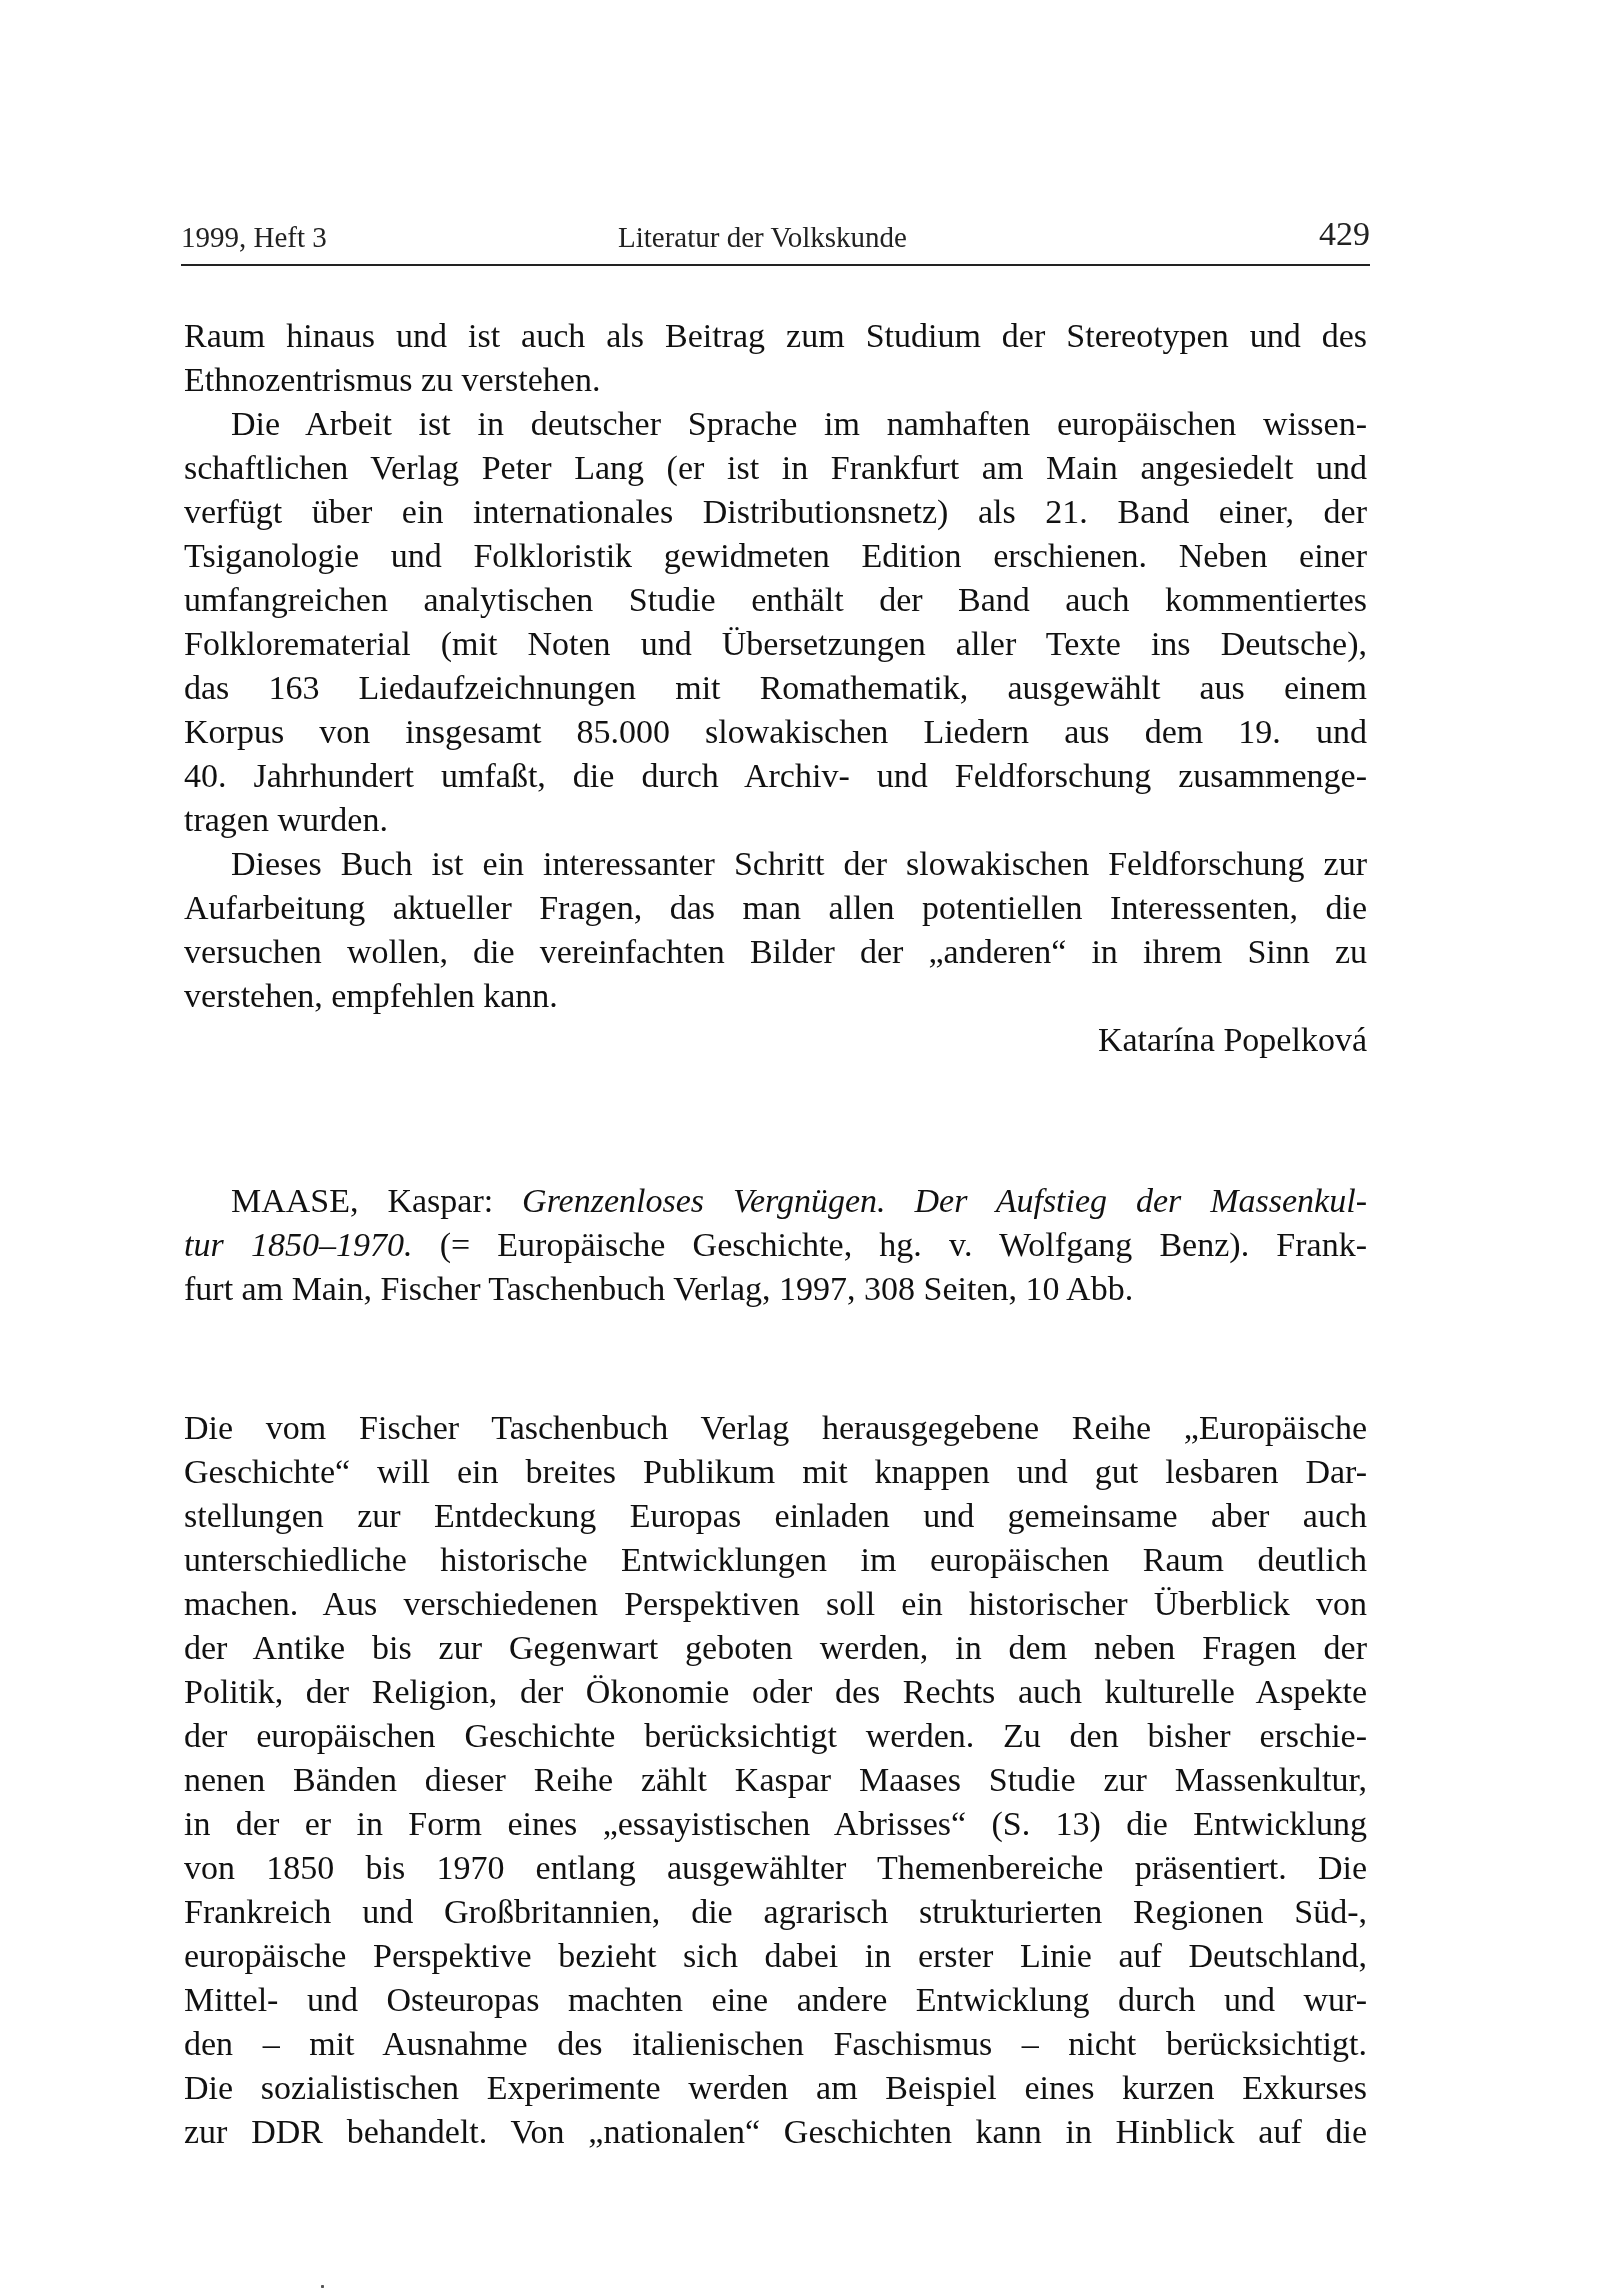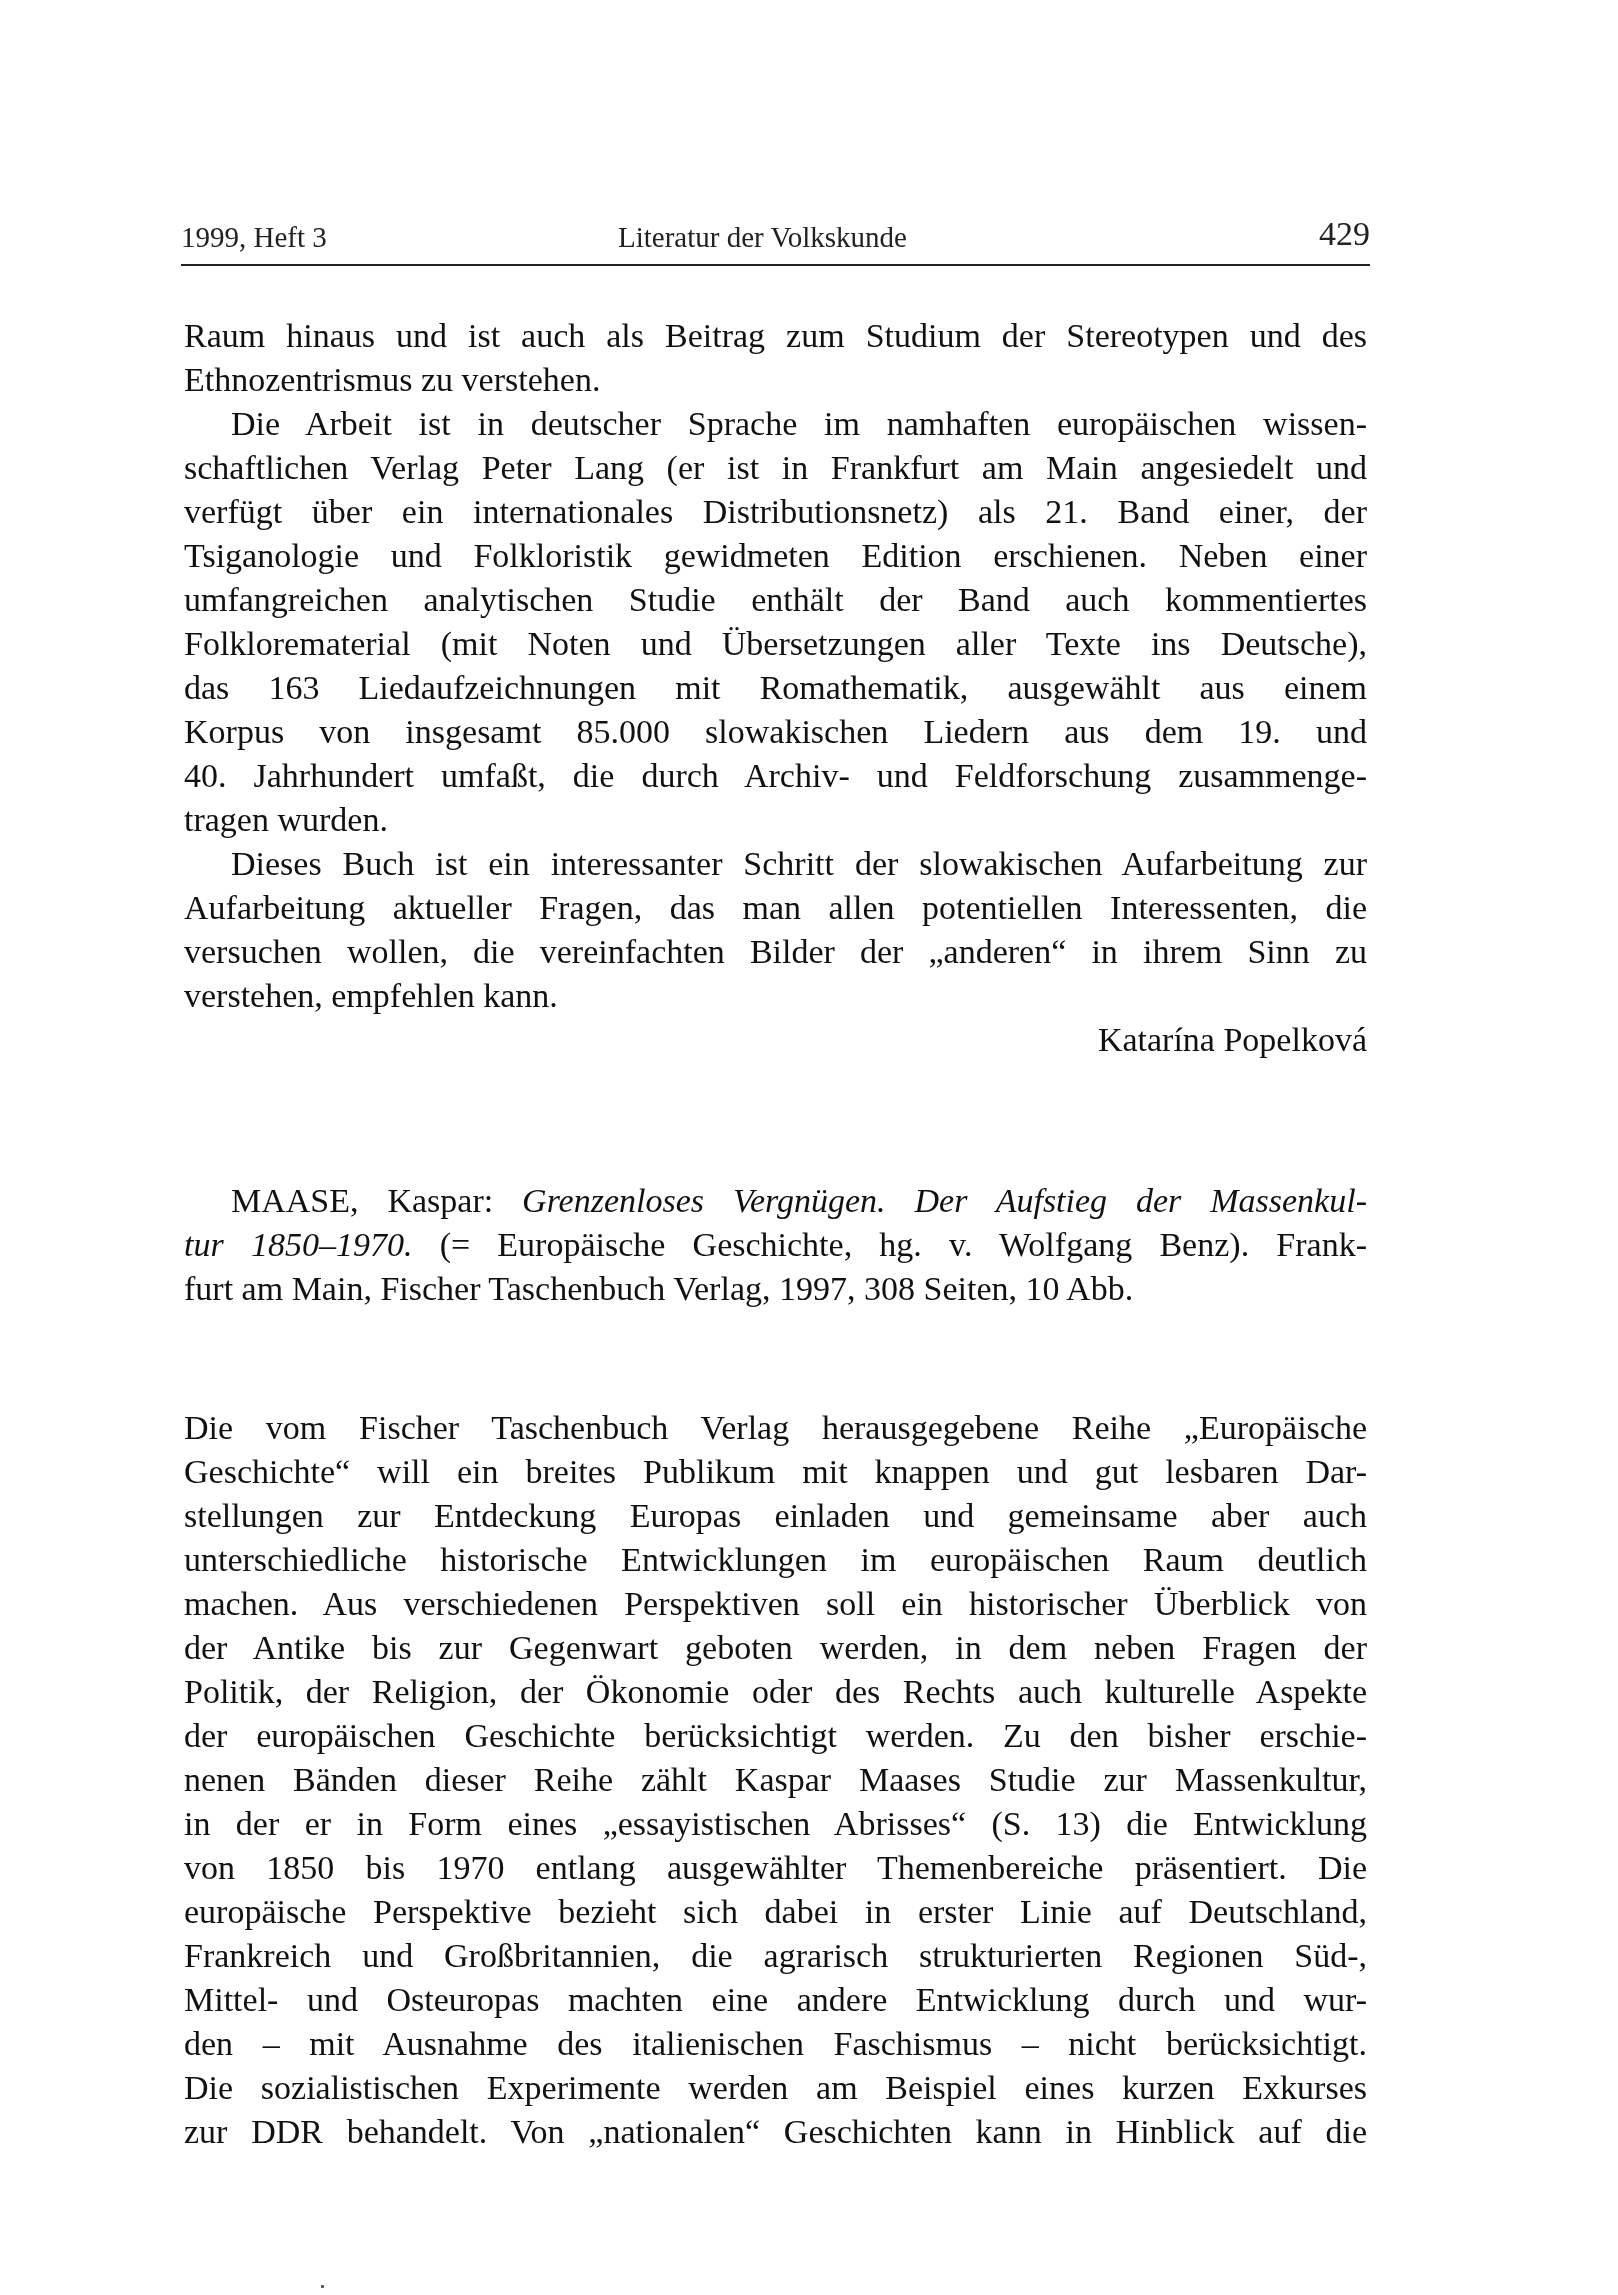--- a/index.html
+++ b/index.html
@@ -42,21 +42,21 @@
       <span class="just">verfügt über ein internationales Distributionsnetz) als 21. Band einer, der</span>
       <span class="just">Tsiganologie und Folkloristik gewidmeten Edition erschienen. Neben einer</span>
       <span class="just">umfangreichen analytischen Studie enthält der Band auch kommentiertes</span>
       <span class="just">Folklorematerial (mit Noten und Übersetzungen aller Texte ins Deutsche),</span>
       <span class="just">das 163 Liedaufzeichnungen mit Romathematik, ausgewählt aus einem</span>
       <span class="just">Korpus von insgesamt 85.000 slowakischen Liedern aus dem 19. und</span>
       <span class="just">40. Jahrhundert umfaßt, die durch Archiv- und Feldforschung zusammenge-</span>
       <span class="line">tragen wurden.</span>
     </p>
     <p class="p">
-      <span class="just" style="padding-left:47px;">Dieses Buch ist ein interessanter Schritt der slowakischen Aufarbeitung zur</span>
+      <span class="just" style="padding-left:47px;">Dieses Buch ist ein interessanter Schritt der slowakischen Feldforschung zur</span>
       <span class="just">Aufarbeitung aktueller Fragen, das man allen potentiellen Interessenten, die</span>
       <span class="just">versuchen wollen, die vereinfachten Bilder der „anderen“ in ihrem Sinn zu</span>
       <span class="line">verstehen, empfehlen kann.</span>
     </p>
     <p class="sig">Katarína Popelková</p>
   </div>
 
   <div class="bib">
     <span class="just" style="padding-left:47px;"><span>MAASE, Kaspar: </span><i>Grenzenloses Vergnügen. Der Aufstieg der Massenkul-</i></span>
     <span class="just"><i>tur 1850–1970.</i><span> (= Europäische Geschichte, hg. v. Wolfgang Benz). Frank-</span></span>
@@ -69,22 +69,22 @@
       <span class="just">Geschichte“ will ein breites Publikum mit knappen und gut lesbaren Dar-</span>
       <span class="just">stellungen zur Entdeckung Europas einladen und gemeinsame aber auch</span>
       <span class="just">unterschiedliche historische Entwicklungen im europäischen Raum deutlich</span>
       <span class="just">machen. Aus verschiedenen Perspektiven soll ein historischer Überblick von</span>
       <span class="just">der Antike bis zur Gegenwart geboten werden, in dem neben Fragen der</span>
       <span class="just">Politik, der Religion, der Ökonomie oder des Rechts auch kulturelle Aspekte</span>
       <span class="just">der europäischen Geschichte berücksichtigt werden. Zu den bisher erschie-</span>
       <span class="just">nenen Bänden dieser Reihe zählt Kaspar Maases Studie zur Massenkultur,</span>
       <span class="just">in der er in Form eines „essayistischen Abrisses“ (S. 13) die Entwicklung</span>
       <span class="just">von 1850 bis 1970 entlang ausgewählter Themenbereiche präsentiert. Die</span>
+      <span class="just">Frankreich und Großbritannien, die agrarisch strukturierten Regionen Süd-,</span>
       <span class="just">europäische Perspektive bezieht sich dabei in erster Linie auf Deutschland,</span>
-      <span class="just">Frankreich und Großbritannien, die agrarisch strukturierten Regionen Süd-,</span>
       <span class="just">Mittel- und Osteuropas machten eine andere Entwicklung durch und wur-</span>
       <span class="just">den – mit Ausnahme des italienischen Faschismus – nicht berücksichtigt.</span>
       <span class="just">Die sozialistischen Experimente werden am Beispiel eines kurzen Exkurses</span>
       <span class="just">zur DDR behandelt. Von „nationalen“ Geschichten kann in Hinblick auf die</span>
     </p>
   </div>
 
   <div class="speck"></div>
 </div>
 

